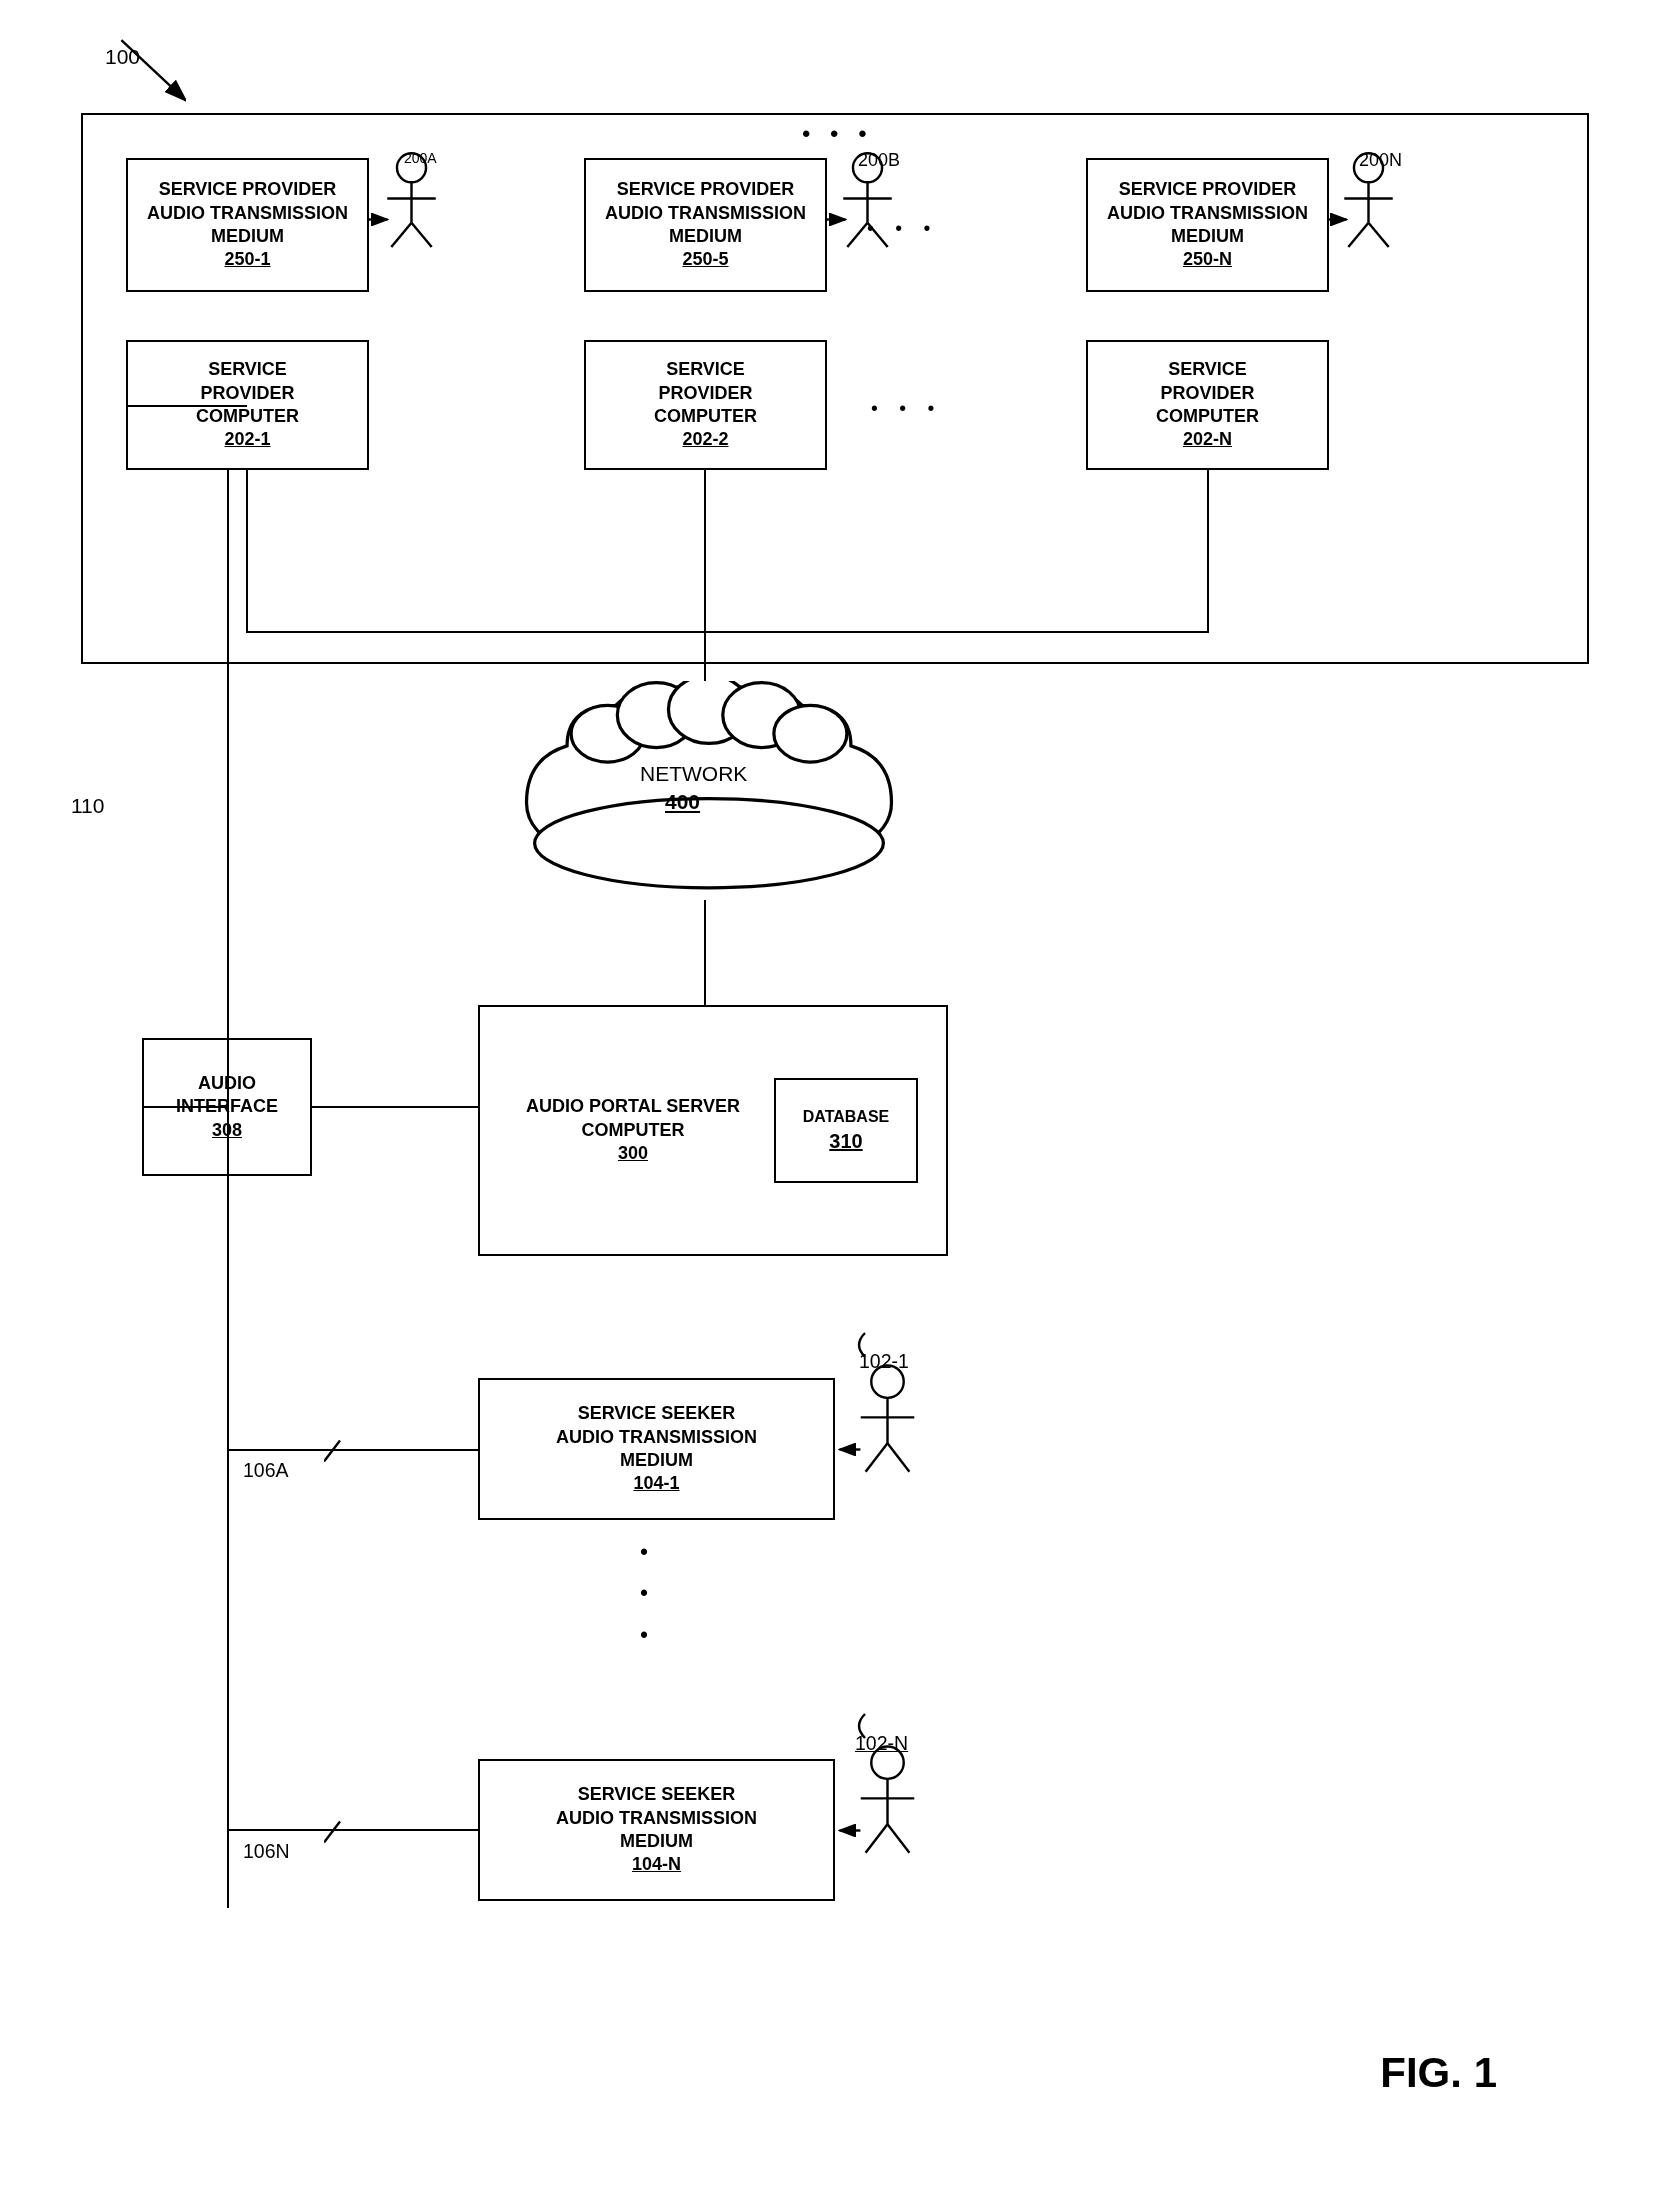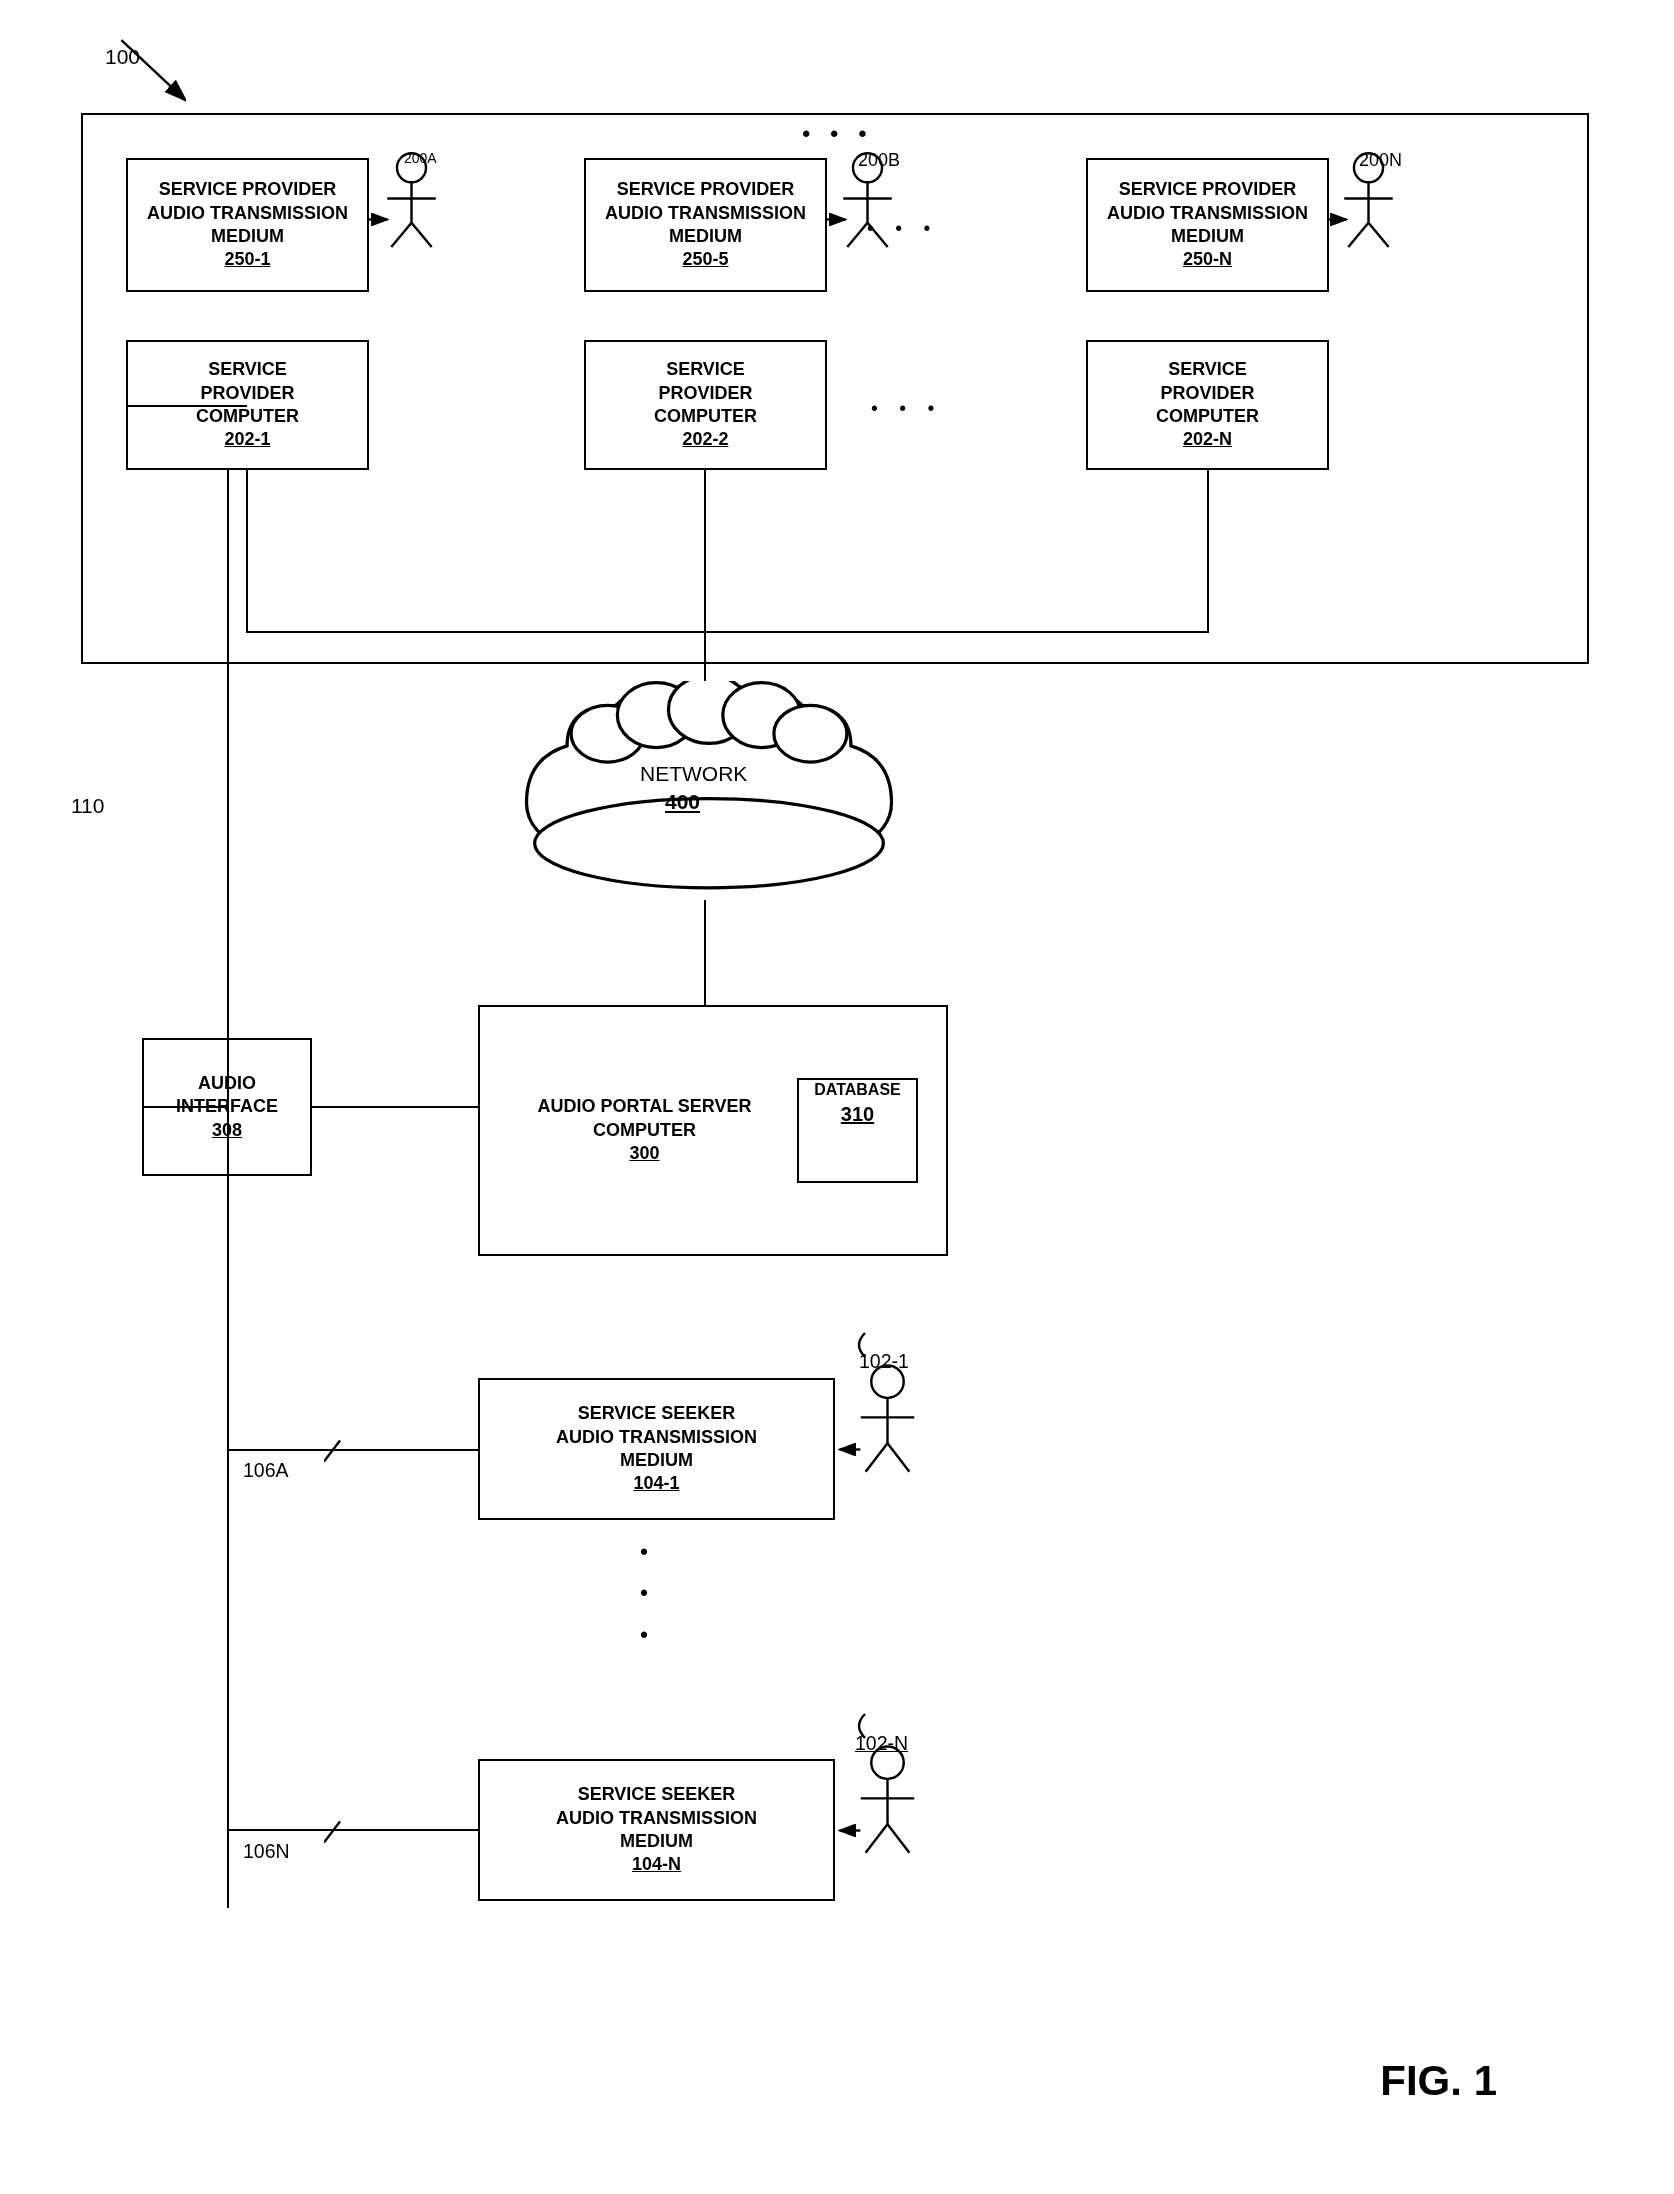--- a/index.html
+++ b/index.html
@@ -253,21 +253,21 @@
   <div class="line-v" style="left:704px; top:900px; height:105px;"></div>
 
   <div class="box" style="left:478px; top:1005px; width:470px; height:251px;">
     <div style="padding:12px; width:100%; height:100%; display:flex; flex-direction:row; align-items:center; justify-content:space-between;">
       <div style="flex:1; text-align:center;">
         <div style="font-size:18px; font-weight:bold;">AUDIO PORTAL SERVER</div>
         <div style="font-size:18px; font-weight:bold;">COMPUTER</div>
         <div class="underline" style="font-size:18px; font-weight:bold; text-decoration:underline;">300</div>
       </div>
 
-      <div style="border:2.4px solid #000; width:121px; height:105px; display:flex; flex-direction:column; align-items:center; justify-content:flex-start; margin-right:16px;">
+      <div style="border:2.4px solid #000; width:144px; height:105px; display:flex; flex-direction:column; align-items:center; justify-content:center; margin-right:16px;">
         <div style="font-size:16px; font-weight:bold;">DATABASE</div>
         <div class="underline" style="font-size:20px; font-weight:bold; text-decoration:underline;">310</div>
       </div>
     </div>
   </div>
 
   <div class="box" style="left:142px; top:1038px; width:170px; height:138px;">
     <span>AUDIO</span>
     <span>INTERFACE</span>
     <span class="underline">308</span>
@@ -354,16 +354,16 @@
         </marker>
     </defs>
     <line x1="28" y1="8" x2="2" y2="8" stroke="#000" stroke-width="3" marker-end="url(#arr-left2)"></line>
   </svg>
   <div class="ref-num" style="left:855px; top:1732px; font-size:19.5px;text-decoration:underline;">102-N</div>
 
   <svg style="position:absolute; left:849px; top:1710px;" width="32" height="32" viewBox="0 0 40 40">
     <path d="M 20 35 Q 5 20 20 5" stroke="#000" stroke-width="3" fill="none"></path>
   </svg>
 
-  <div class="fig-label" style="right:178px; bottom:89px;text-align:right;">FIG. 1</div>
+  <div class="fig-label" style="right:178px; bottom:97px;text-align:right;">FIG. 1</div>
 
 </div>
 
 
 </body></html>

